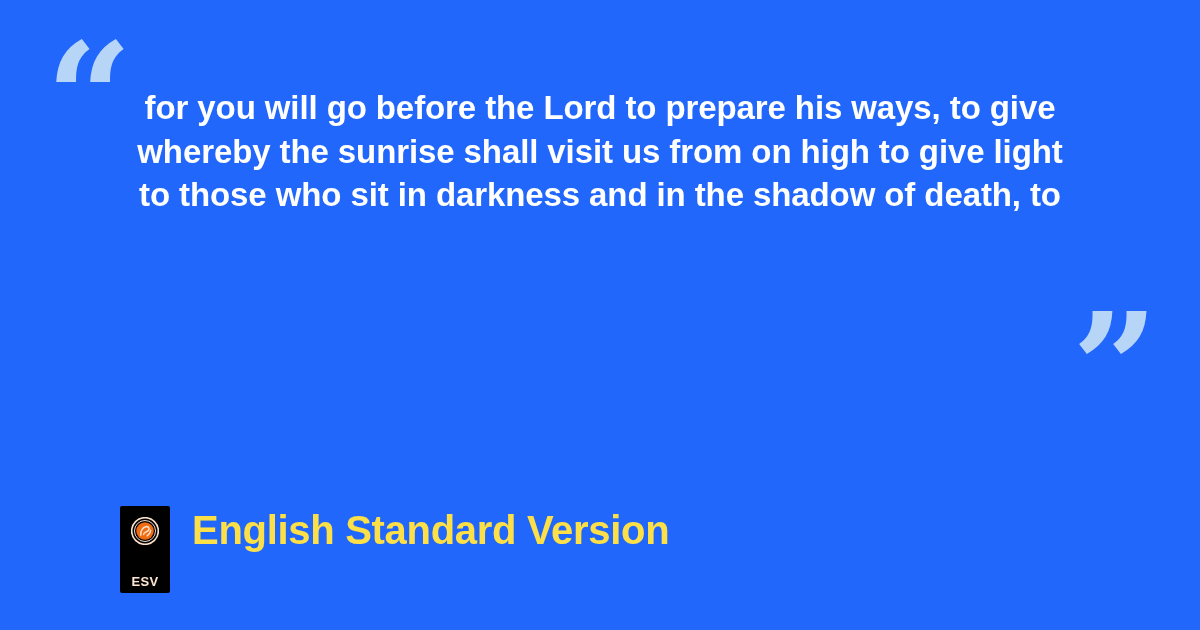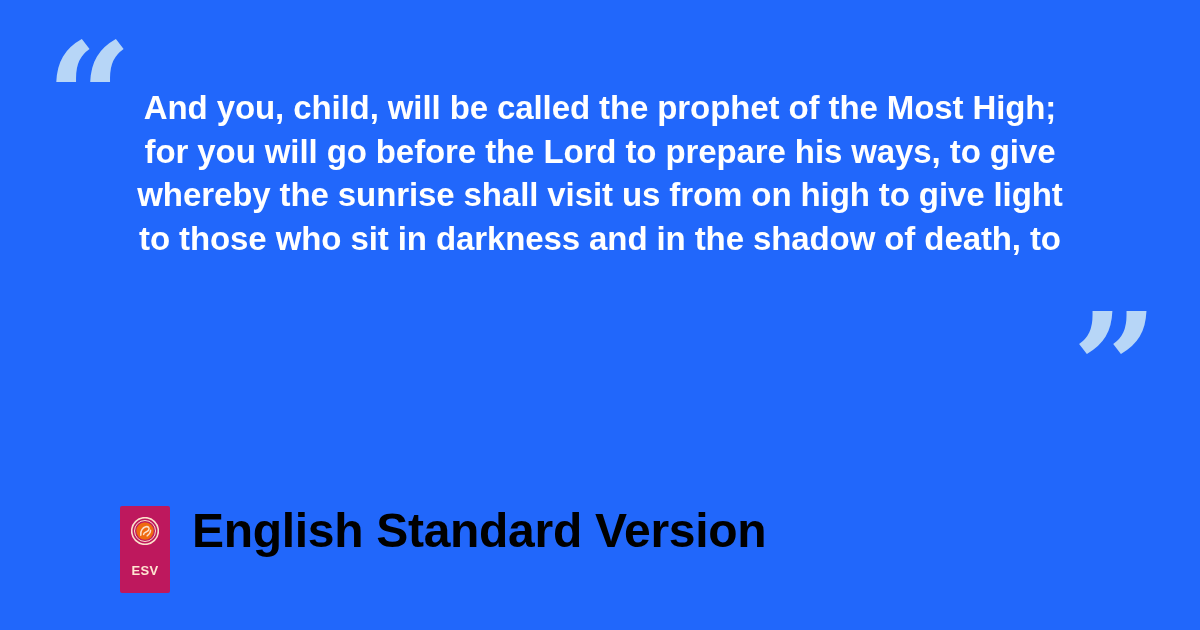--- a/index.html
+++ b/index.html
@@ -64,29 +64,30 @@
     position: absolute;
     left: 120px;
     top: 506px;
     display: flex;
     flex-direction: row;
     align-items: flex-start;
   }
   #esv-logo {
     width: 50px;
     height: 87px;
-    background: #be185d;
+    background: #000000;
     border-radius: 2px;
     display: flex;
     flex-direction: column;
     align-items: center;
     justify-content: flex-start;
     flex: 0 0 auto;
     padding-top: 11px;
     box-sizing: border-box;
+    gap: 11px;
   }
   #esv-emblem {
     width: 28px;
     height: 28px;
     display: block;
   }
   #esv-logo-label {
     color: #ffe6d2;
     font-size: 13px;
     font-weight: 700;
@@ -95,22 +96,22 @@
     font-family: "Liberation Sans", sans-serif;
   }
   #brand-text {
     margin-left: 22px;
     display: flex;
     flex-direction: column;
     justify-content: flex-start;
     padding-top: 2px;
   }
   #brand-title {
-    color: #000000;
-    font-size: 48px;
+    color: #fde047;
+    font-size: 40px;
     font-weight: 700;
     line-height: 45px;
     letter-spacing: -0.3px;
     white-space: nowrap;
   }
   #brand-url {
     color: #c4dffa;
     font-size: 25px;
     font-weight: 700;
     line-height: 30px;
@@ -122,21 +123,20 @@
 </head>
 <body>
 
 <div id="card">
 
   <span id="quote-open" class="quote-mark">“</span>
 
   <span id="quote-close" class="quote-mark">”</span>
 
   <div id="verse-block">
-    <span class="verse-line">And you, child, will be called the prophet of the Most High;</span>
     <span class="verse-line">for you will go before the Lord to prepare his ways, to give</span>
     <span class="verse-line">whereby the sunrise shall visit us from on high to give light</span>
     <span class="verse-line">to those who sit in darkness and in the shadow of death, to</span>
   </div>
 
   <div id="brand">
 
     <div id="esv-logo">
       <svg id="esv-emblem" viewBox="0 0 40 40">
         <circle cx="20" cy="20" r="19" fill="none" stroke="#fbe0cb" stroke-width="2.4"></circle>

